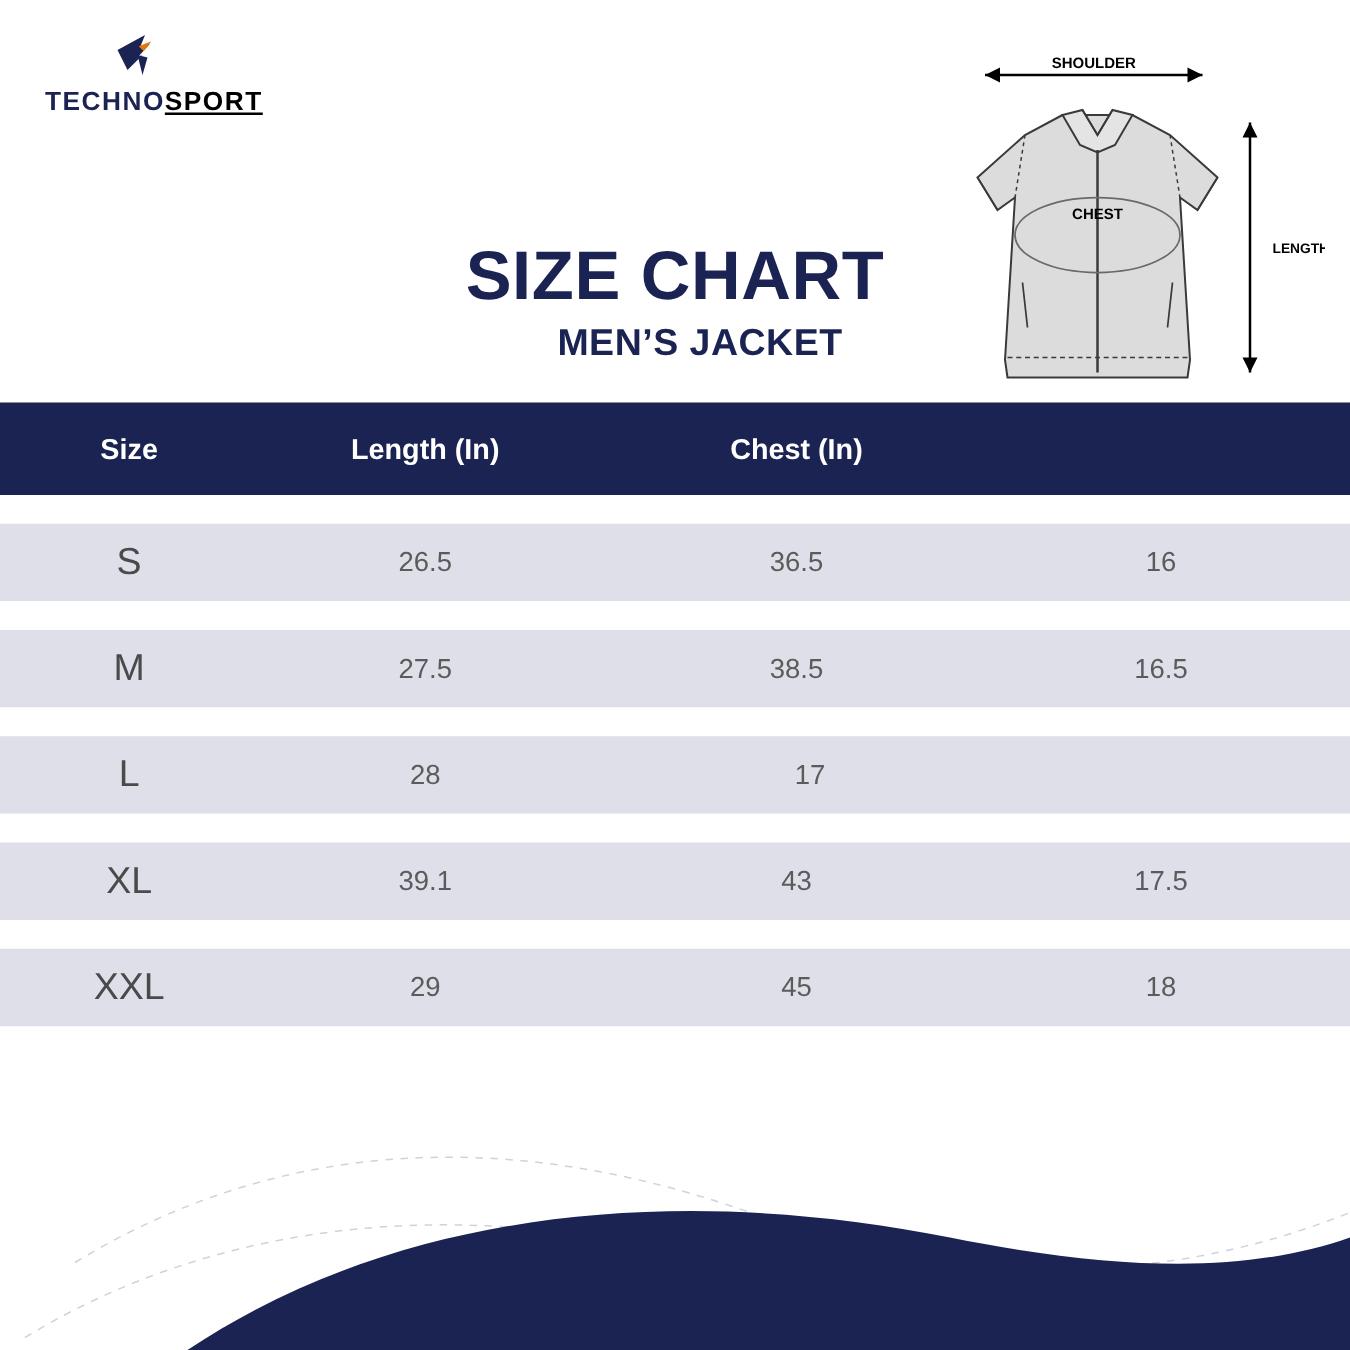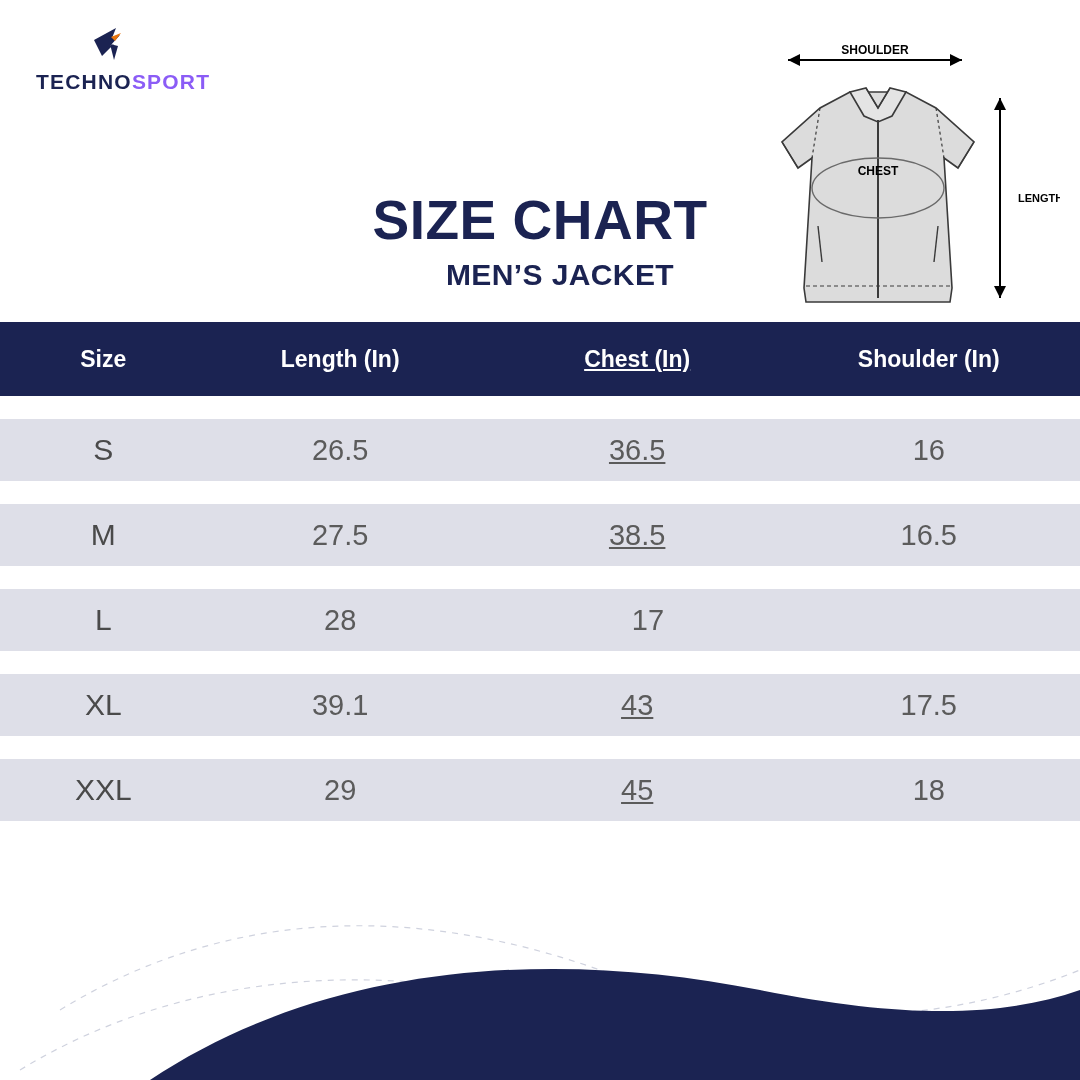--- a/index.html
+++ b/index.html
@@ -29,21 +29,21 @@
   }
   .logo-text {
     position: absolute;
     left: 18px; top: 42px;
     font-size: 21px;
     font-weight: bold;
     letter-spacing: 1.2px;
     white-space: nowrap;
   }
   .logo-techno { color: #1b2352; }
-  .logo-sport { color: #8b5cf6; }
+  .logo-sport { color: #000000; text-decoration: underline; }
 
   
   .title {
     position: absolute;
     left: 0; top: 188px;
     width: 1080px;
     text-align: center;
     font-size: 55px;
     font-weight: bold;
     color: #1b2352;
@@ -90,24 +90,24 @@
   .row {
     display: flex;
     align-items: center;
     height: 62px;
   }
   .row.alt { background: #dedfe8; }
   .row.gap { height: 23px; background: #ffffff; }
   .cell { flex: 0 0 25%; text-align: center; }
   .cell.c0 { flex: 0 0 17%; padding-left: 23px; }
   .cell.c1 { flex: 0 0 29%; }
-  .cell.c2 { flex: 0 0 26%; text-decoration: underline; }
+  .cell.c2 { flex: 0 0 26%; }
   .cell.c3 { flex: 0 0 28%; }
   .row .cell {
-    font-size: 29px;
+    font-size: 22px;
     color: #5b5b5b;
   }
   .row .cell.c0 {
     font-size: 30px;
     color: #4a4a4a;
   }
 
   
   .deco {
     position: absolute;
@@ -172,21 +172,20 @@
       <text x="118" y="145" text-anchor="middle" font-family="Liberation Sans, sans-serif" font-size="12" font-weight="bold" fill="#000">CHEST</text>
       <text x="258" y="172" font-family="Liberation Sans, sans-serif" font-size="11" font-weight="bold" fill="#000">LENGTH</text>
     </svg>
   </div>
 
   <div class="table">
     <div class="thead">
       <div class="cell c0">Size</div>
       <div class="cell c1">Length (In)</div>
       <div class="cell c2">Chest (In)</div>
-      <div class="cell c3">Shoulder (In)</div>
     </div>
 
     <div class="row gap"></div>
 
     <div class="row alt">
       <div class="cell c0">S</div>
       <div class="cell c1">26.5</div>
       <div class="cell c2">36.5</div>
       <div class="cell c3">16</div>
     </div>

